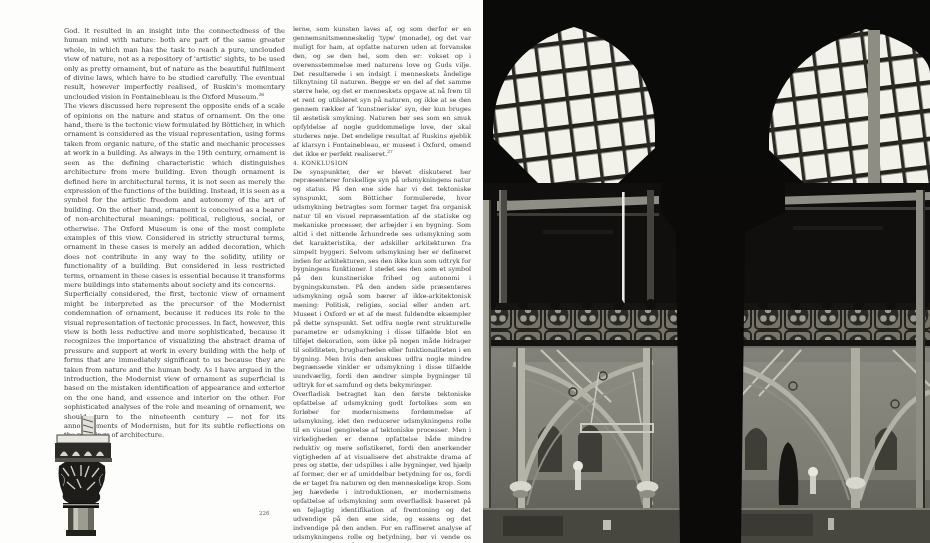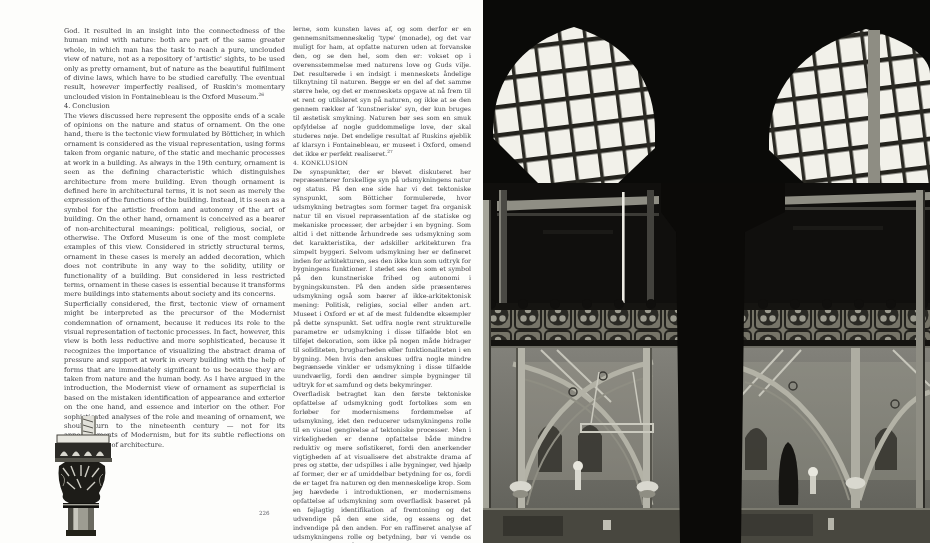--- a/index.html
+++ b/index.html
@@ -30,21 +30,20 @@
   }
   svg { display:block; }
 </style>
 </head>
 <body>
 
 <div class="page-left">
 
   <div class="text-col col-en">
     <p><span>God. It resulted in an insight into the connectedness of the human mind with nature: both are part of the same greater whole, in which man has the task to reach a pure, unclouded view of nature, not as a repository of 'artistic' sights, to be used only as pretty ornament, but of nature as the beautiful fulfilment of divine laws, which have to be studied carefully. The eventual result, however imperfectly realised, of Ruskin's momentary unclouded vision in Fontainebleau is the Oxford Museum.</span><sup>26</sup></p>
-    <p class="heading-en">4. Conclusion</p>
     <p>The views discussed here represent the opposite ends of a scale of opinions on the nature and status of ornament. On the one hand, there is the tectonic view formulated by Bötticher, in which ornament is considered as the visual representation, using forms taken from organic nature, of the static and mechanic processes at work in a building. As always in the 19th century, ornament is seen as the defining characteristic which distinguishes architecture from mere building. Even though ornament is defined here in architectural terms, it is not seen as merely the expression of the functions of the building. Instead, it is seen as a symbol for the artistic freedom and autonomy of the art of building. On the other hand, ornament is conceived as a bearer of non-architectural meanings: political, religious, social, or otherwise. The Oxford Museum is one of the most complete examples of this view. Considered in strictly structural terms, ornament in these cases is merely an added decoration, which does not contribute in any way to the solidity, utility or functionality of a building. But considered in less restricted terms, ornament in these cases is essential because it transforms mere buildings into statements about society and its concerns.</p>
     <p>Superficially considered, the first, tectonic view of ornament might be interpreted as the precursor of the Modernist condemnation of ornament, because it reduces its role to the visual representation of tectonic processes. In fact, however, this view is both less reductive and more sophisticated, because it recognizes the importance of visualizing the abstract drama of pressure and support at work in every building with the help of forms that are immediately significant to us because they are taken from nature and the human body. As I have argued in the introduction, the Modernist view of ornament as superficial is based on the mistaken identification of appearance and exterior on the one hand, and essence and interior on the other. For sophisticated analyses of the role and meaning of ornament, we should turn to the nineteenth century — not for its announcements of Modernism, but for its subtle reflections on the meanings of architecture.</p>
   </div>
 
   <div class="text-col col-da">
     <p><span>lerne, som kunsten laves af, og som derfor er en gennemsnitsmenneskelig 'type' (monade), og det var muligt for ham, at opfatte naturen uden at forvanske den, og se den hel, som den er: vokset op i overensstemmelse med naturens love og Guds vilje. Det resulterede i en indsigt i menneskets åndelige tilknytning til naturen. Begge er en del af det samme større hele, og det er menneskets opgave at nå frem til et rent og utilsløret syn på naturen, og ikke at se den gennem rækker af 'kunstneriske' syn, der kun bruges til æstetisk smykning. Naturen bør ses som en smuk opfyldelse af nogle guddommelige love, der skal studeres nøje. Det endelige resultat af Ruskins øjeblik af klarsyn i Fontainebleau, er museet i Oxford, omend det ikke er perfekt realiseret.</span><sup>27</sup></p>
     <p class="heading-da">4. KONKLUSION</p>
     <p>De synspunkter, der er blevet diskuteret her repræsenterer forskellige syn på udsmykningens natur og status. På den ene side har vi det tektoniske synspunkt, som Bötticher formulerede, hvor udsmykning betragtes som former taget fra organisk natur til en visuel repræsentation af de statiske og mekaniske processer, der arbejder i en bygning. Som altid i det nittende århundrede ses udsmykning som det karakteristika, der adskiller arkitekturen fra simpelt byggeri. Selvom udsmykning her er defineret inden for arkitekturen, ses den ikke kun som udtryk for bygningens funktioner. I stedet ses den som et symbol på den kunstneriske frihed og autonomi i bygningskunsten. På den anden side præsenteres udsmykning også som bærer af ikke-arkitektonisk mening: Politisk, religiøs, social eller anden art. Museet i Oxford er et af de mest fuldendte eksempler på dette synspunkt. Set udfra nogle rent strukturelle parametre er udsmykning i disse tilfælde blot en tilføjet dekoration, som ikke på nogen måde bidrager til soliditeten, brugbarheden eller funktionaliteten i en bygning. Men hvis den anskues udfra nogle mindre begrænsede vinkler er udsmykning i disse tilfælde uundværlig, fordi den ændrer simple bygninger til udtryk for et samfund og dets bekymringer.</p>
     <p>Overfladisk betragtet kan den første tektoniske opfattelse af udsmykning godt fortolkes som en forløber for modernismens fordømmelse af udsmykning, idet den reducerer udsmykningens rolle til en visuel gengivelse af tektoniske processer. Men i virkeligheden er denne opfattelse både mindre reduktiv og mere sofistikeret, fordi den anerkender vigtigheden af at visualisere det abstrakte drama af pres og støtte, der udspilles i alle bygninger, ved hjælp af former, der er af umiddelbar betydning for os, fordi de er taget fra naturen og den menneskelige krop. Som jeg hævdede i introduktionen, er modernismens opfattelse af udsmykning som overfladisk baseret på en fejlagtig identifikation af fremtoning og det udvendige på den ene side, og essens og det indvendige på den anden. For en raffineret analyse af udsmykningens rolle og betydning, bør vi vende os mod det nittende århundredes tænkere, ikke for deres modernistiske bekendtgørelser, men derimod for deres skarpsindige overvejelser om arkitekturens mening.</p>
   </div>

